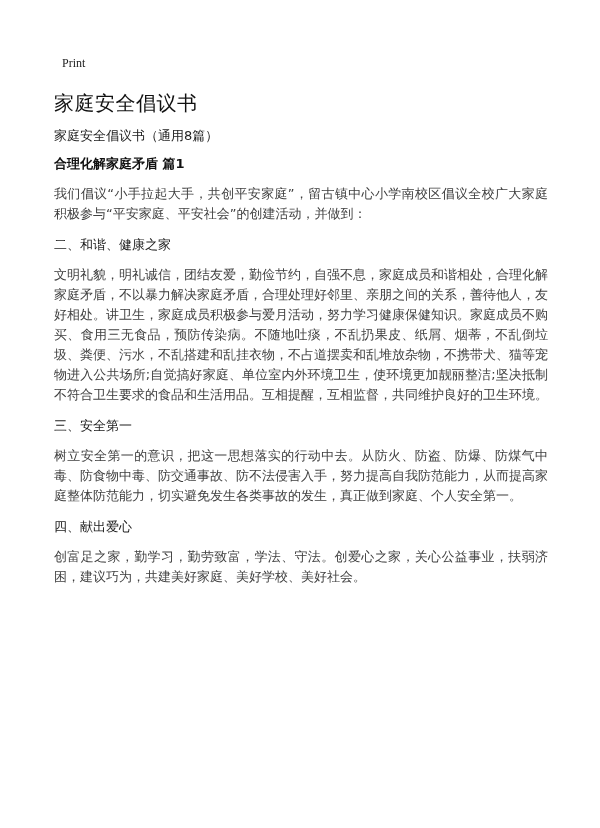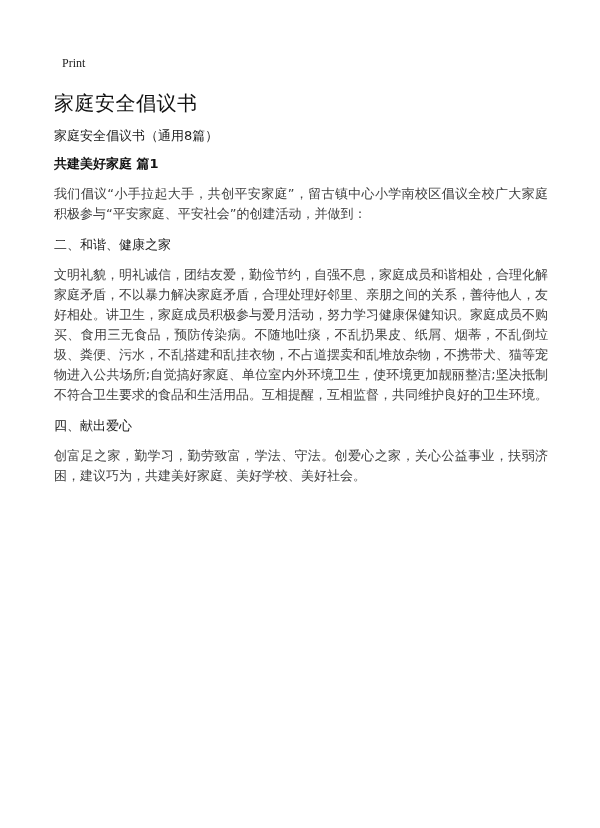--- a/index.html
+++ b/index.html
@@ -70,28 +70,32 @@
 </head>
 <body>
 
 <div class="page">
   <div class="print-label">Print</div>
 
   <h1 class="doc-title">家庭安全倡议书</h1>
 
   <div class="doc-subtitle">家庭安全倡议书（通用8篇）</div>
 
-  <div class="section-heading">共建美好家庭 篇1</div>
+  <div class="section-heading">合理化解家庭矛盾 篇1</div>
 
   <p class="para">我们倡议“小手拉起大手，共创平安家庭”，留古镇中心小学南校区倡议全校广大家庭积极参与“平安家庭、平安社会”的创建活动，并做到：</p>
 
 
   <div>
     <div class="item-heading">二、和谐、健康之家</div>
     <p class="para">文明礼貌，明礼诚信，团结友爱，勤俭节约，自强不息，家庭成员和谐相处，合理化解家庭矛盾，不以暴力解决家庭矛盾，合理处理好邻里、亲朋之间的关系，善待他人，友好相处。讲卫生，家庭成员积极参与爱月活动，努力学习健康保健知识。家庭成员不购买、食用三无食品，预防传染病。不随地吐痰，不乱扔果皮、纸屑、烟蒂，不乱倒垃圾、粪便、污水，不乱搭建和乱挂衣物，不占道摆卖和乱堆放杂物，不携带犬、猫等宠物进入公共场所;自觉搞好家庭、单位室内外环境卫生，使环境更加靓丽整洁;坚决抵制不符合卫生要求的食品和生活用品。互相提醒，互相监督，共同维护良好的卫生环境。</p>
   </div>
 
+  <div>
+    <div class="item-heading">三、安全第一</div>
+    <p class="para">树立安全第一的意识，把这一思想落实的行动中去。从防火、防盗、防爆、防煤气中毒、防食物中毒、防交通事故、防不法侵害入手，努力提高自我防范能力，从而提高家庭整体防范能力，切实避免发生各类事故的发生，真正做到家庭、个人安全第一。</p>
+  </div>
 
   <div>
     <div class="item-heading">四、献出爱心</div>
     <p class="para">创富足之家，勤学习，勤劳致富，学法、守法。创爱心之家，关心公益事业，扶弱济困，建议巧为，共建美好家庭、美好学校、美好社会。</p>
   </div>
 </div>
 
 </body></html>

